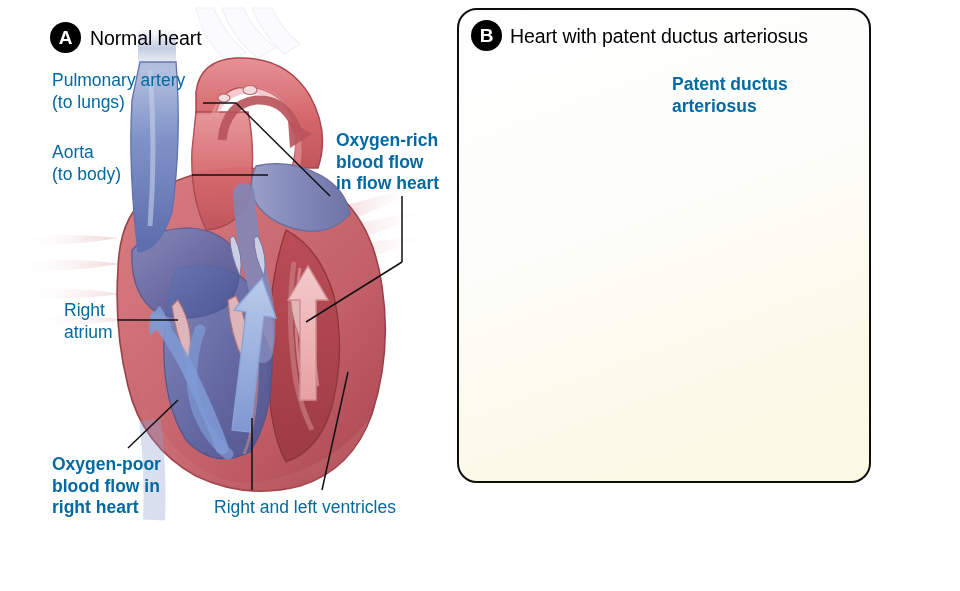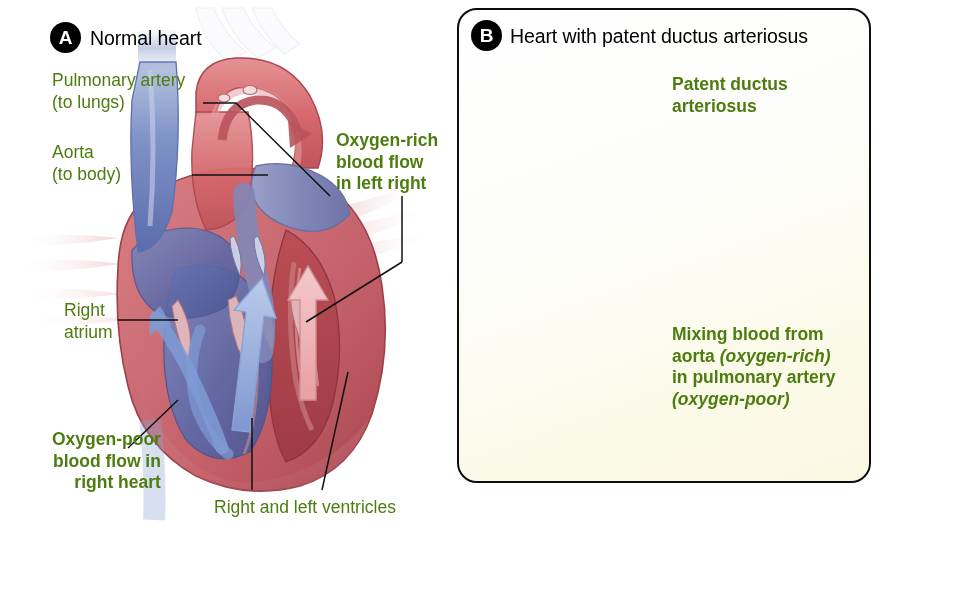--- a/index.html
+++ b/index.html
@@ -18,29 +18,29 @@
   .badge{position:absolute;width:31px;height:31px;border-radius:50%;background:#000;
       color:#fff;font-weight:bold;font-size:19px;line-height:31px;text-align:center;}
   .badge-a{left:50px;top:22px;}
   .badge-b{left:471px;top:20px;}
 
   .panel-title{position:absolute;font-weight:normal;font-size:19.5px;letter-spacing:-0.1px;white-space:nowrap;}
   .title-a{left:90px;top:27px;}
   .title-b{left:510px;top:25px;text-align:center;}
 
   
-  .lbl{position:absolute;font-size:17.5px;line-height:21.5px;white-space:pre;color:#4d7c0f;}
+  .lbl{position:absolute;font-size:17.5px;line-height:21.5px;white-space:pre;color:#0369a1;}
   .lbl.b{font-weight:bold;}
   .lbl em{font-style:italic;}
 
   .l-pa      {left:52px;  top:70px;}
   .l-aorta   {left:52px;  top:142px;}
   .l-ratrium {left:64px;  top:300px;}
   .l-oxrich  {left:336px; top:130px;}
-  .l-oxpoor  {left:52px;  top:429px;text-align:right;}
+  .l-oxpoor  {left:52px;  top:454px;}
   .l-vent    {left:214px; top:497px;}
   .l-pda     {left:672px; top:74px;}
   .l-mixing  {left:672px; top:324px;}
 
   
   svg.art{position:absolute;left:0;top:0;width:960px;height:591px;overflow:visible;}
   .leader{stroke:#111;stroke-width:1.5;fill:none;}
 </style>
 </head>
 <body>
@@ -360,26 +360,22 @@
   <div class="panel-title title-b">Heart with patent ductus arteriosus</div>
 
   <div class="lbl l-pa">Pulmonary artery
 (to lungs)</div>
   <div class="lbl l-aorta">Aorta
 (to body)</div>
   <div class="lbl l-ratrium">Right
 atrium</div>
   <div class="lbl b l-oxrich">Oxygen-rich
 blood flow
-in left right</div>
+in flow heart</div>
   <div class="lbl b l-oxpoor">Oxygen-poor
 blood flow in
 right heart</div>
   <div class="lbl b l-pda">Patent ductus
 arteriosus</div>
 
   <div class="lbl l-vent">Right and left ventricles</div>
-  <div class="lbl b l-mixing"><span>Mixing blood from</span>
-<span>aorta </span><em>(oxygen-rich)</em>
-<span>in pulmonary artery</span>
-<em>(oxygen-poor)</em></div>
 
 </div>
 
 </body></html>

